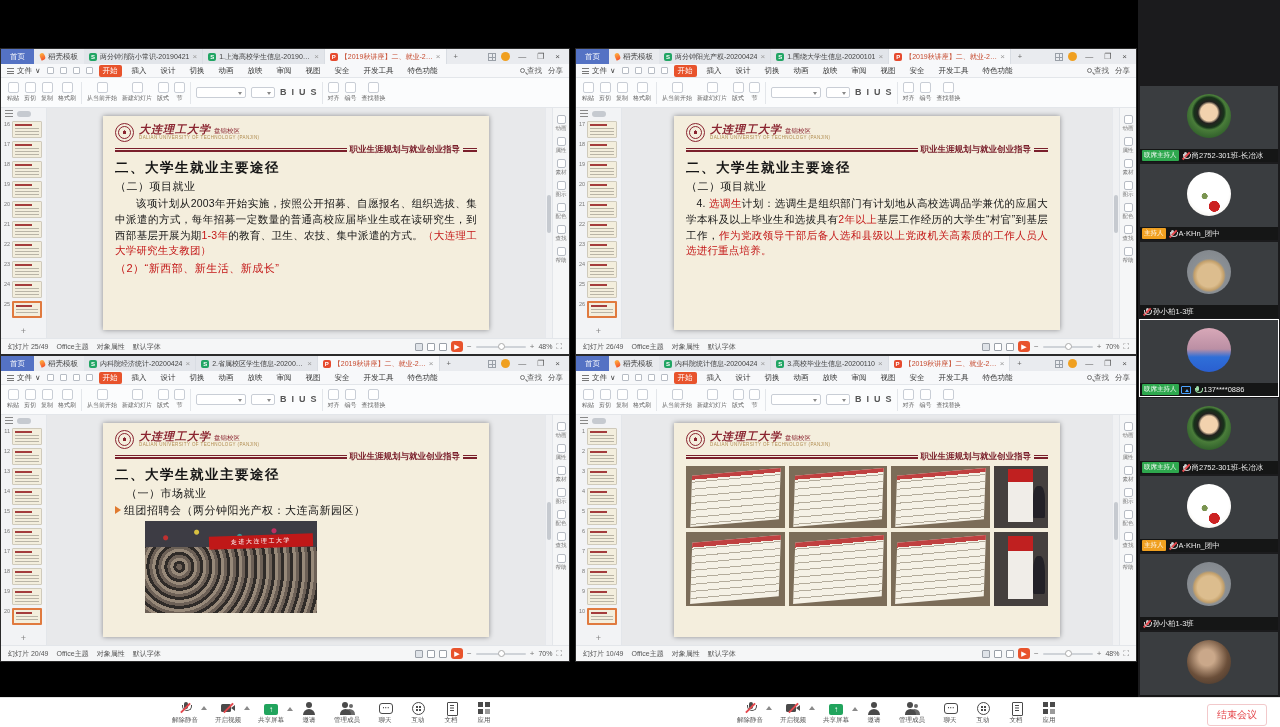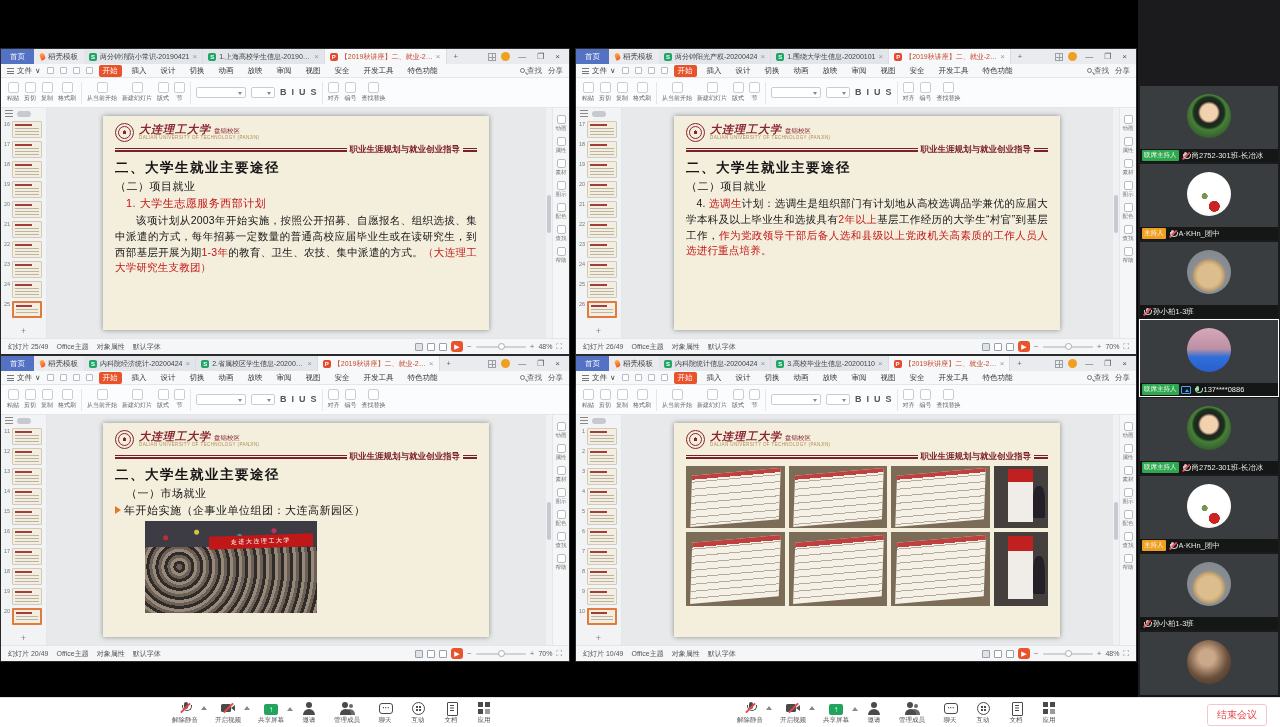--- a/index.html
+++ b/index.html
@@ -353,22 +353,22 @@
               <div class="en">DALIAN UNIVERSITY OF TECHNOLOGY (PANJIN)</div>
             </div>
           </div>
           <div class="s-rule">
             <span class="rline"></span>
             <span class="txt">职业生涯规划与就业创业指导</span>
             <span class="rline short"></span>
           </div>
           <div class="s-title">二、大学生就业主要途径</div>
           <div class="s-line"><span>（二）项目就业</span></div>
-          <div class="s-line ind1"><span class="red">1. 大学生志愿服务西部计划</span></div>
           <div class="s-para ind2"><span>该项计划从2003年开始实施，按照公开招募、自愿报名、组织选拔、集中派遣的方式，每年招募一定数量的普通高校应届毕业生或在读研究生，到西部基层开展为期</span><span class="red">1-3年</span><span>的教育、卫生、农技、集中派遣的方式。</span><span class="red">（大连理工大学研究生支教团）</span></div>
+          <div class="s-line"><span class="red">（2）“新西部、新生活、新成长”</span></div>
         </div>
       </div>
       <div class="scroll">
         <div class="sthumb"></div>
       </div>
       <div class="tools">
         <div class="tool">
           <span class="ic"></span>
           <span class="lb">动画</span>
         </div>
@@ -852,21 +852,21 @@
               <div class="en">DALIAN UNIVERSITY OF TECHNOLOGY (PANJIN)</div>
             </div>
           </div>
           <div class="s-rule">
             <span class="rline"></span>
             <span class="txt">职业生涯规划与就业创业指导</span>
             <span class="rline short"></span>
           </div>
           <div class="s-title">二、大学生就业主要途径</div>
           <div class="s-line ind1"><span>（一）市场就业</span></div>
-          <div class="s-line"><span class="arrow"></span><span>年开始实施（企事业单位组团：大连高新园区）</span></div>
+          <div class="s-line"><span class="arrow"></span><span>组团招聘会（两分钟阳光产权：大连高新园区）</span></div>
           <div class="jobfair">
             <div class="jf-banner">走进大连理工大学</div>
           </div>
         </div>
       </div>
       <div class="scroll">
         <div class="sthumb"></div>
       </div>
       <div class="tools">
         <div class="tool">

